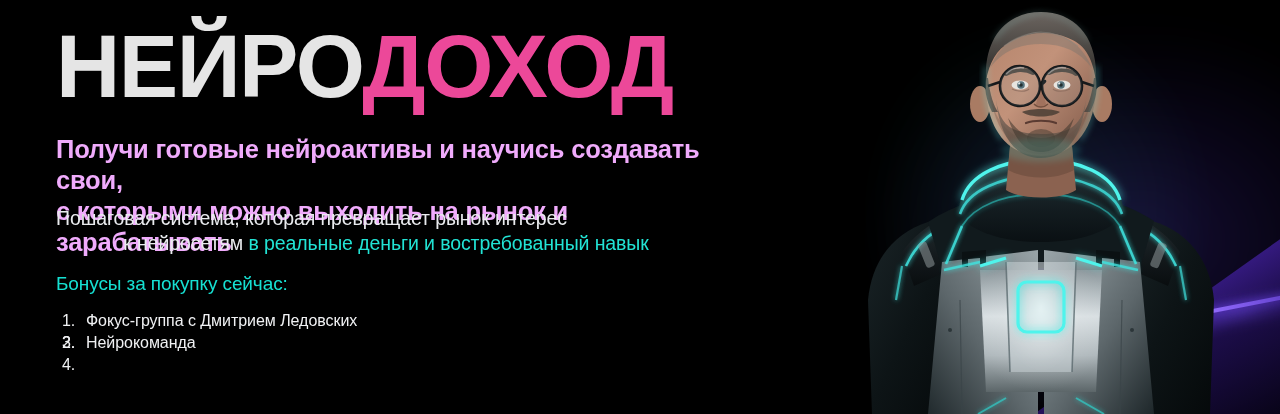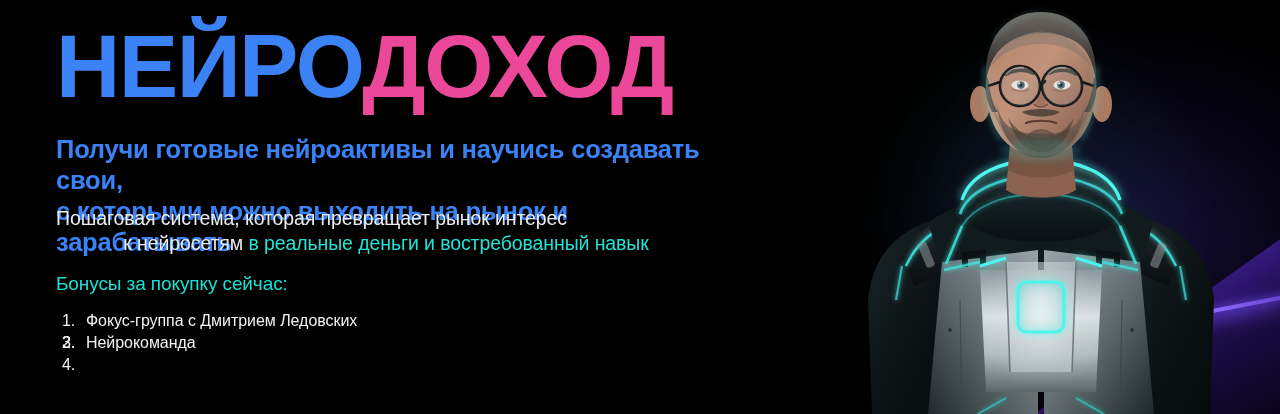--- a/index.html
+++ b/index.html
@@ -115,32 +115,32 @@
   .headline {
     position: absolute;
     top: 22px;
     left: 0;
     font-size: 89px;
     font-weight: 700;
     letter-spacing: -1.5px;
     line-height: 1.0;
     white-space: nowrap;
   }
-  .headline .part-white { color: #3b82f6; margin-top: 8px; }
+  .headline .part-white { color: #e5e5e5; margin-top: 8px; }
   .headline .part-accent { color: #ec4899; }
 
   .subhead {
     position: absolute;
     top: 134px;
     left: 0;
     width: 690px;
     font-size: 25.5px;
     font-weight: 700;
     line-height: 31px;
-    color: #3b82f6;
+    color: #f0abfc;
     letter-spacing: -0.2px;
   }
   .subhead .l2 { display: block; }
 
   .lede {
     position: absolute;
     top: 206px;
     left: 0;
     width: 660px;
     font-size: 19.5px;

